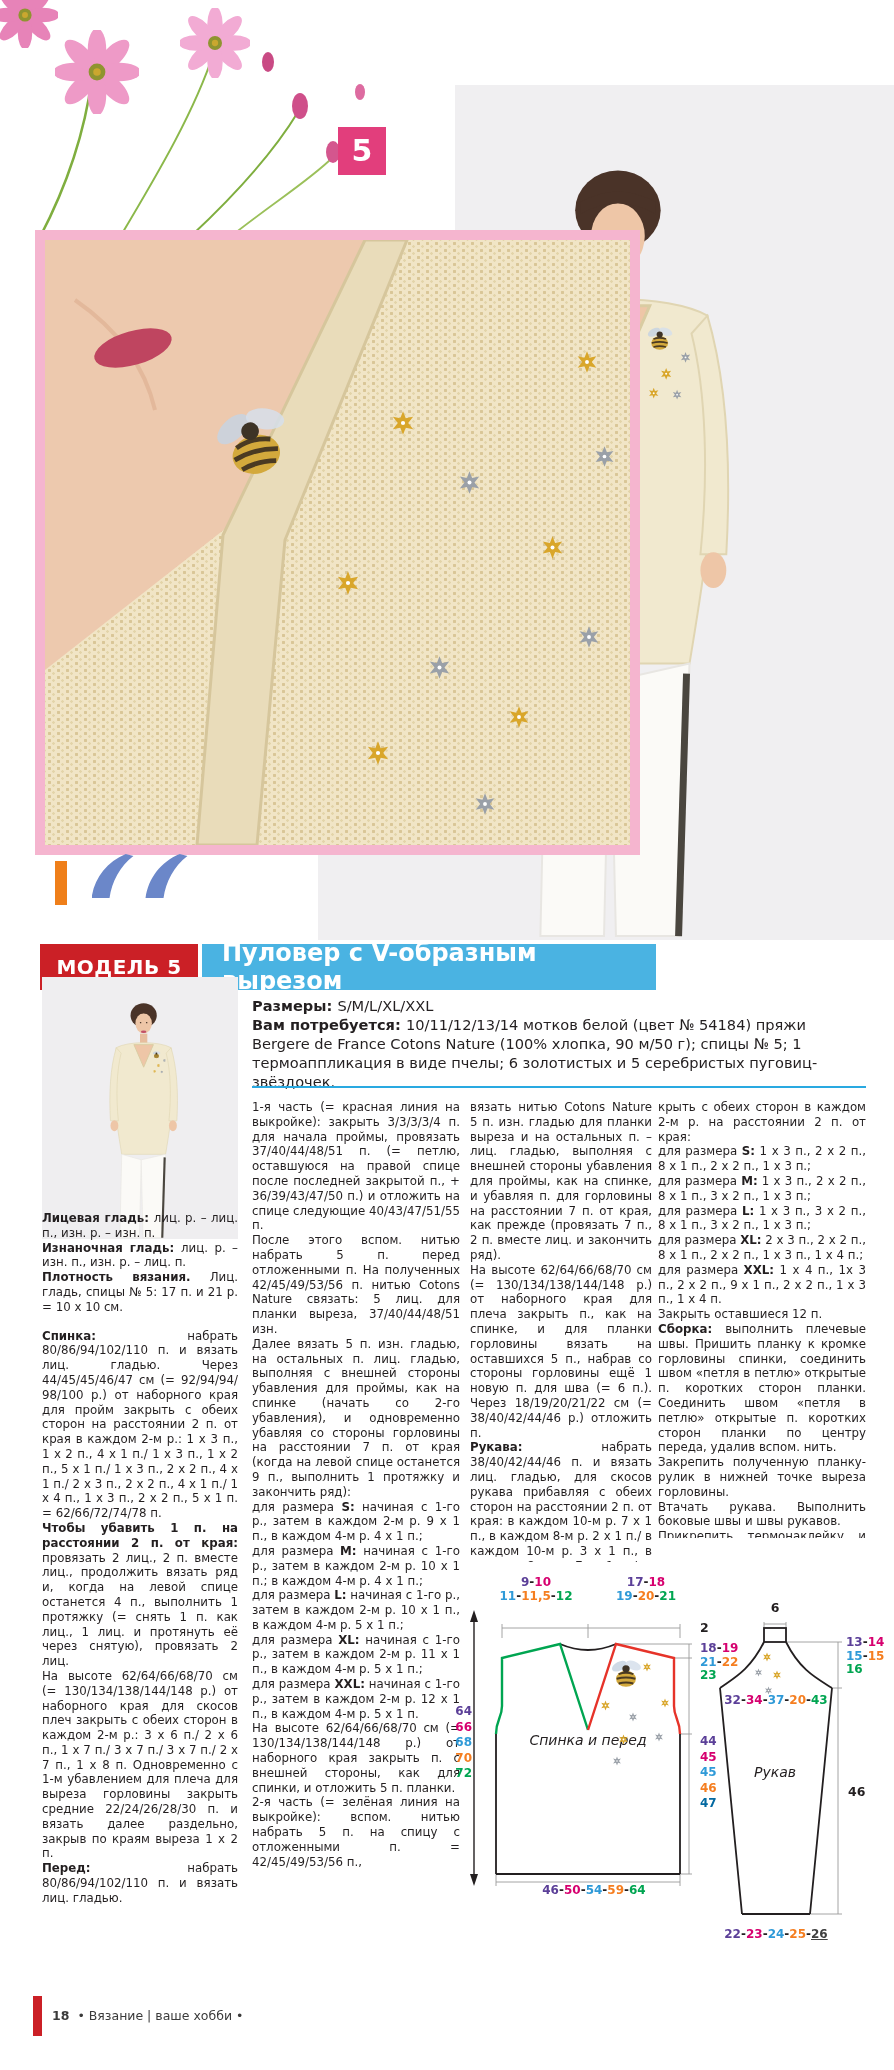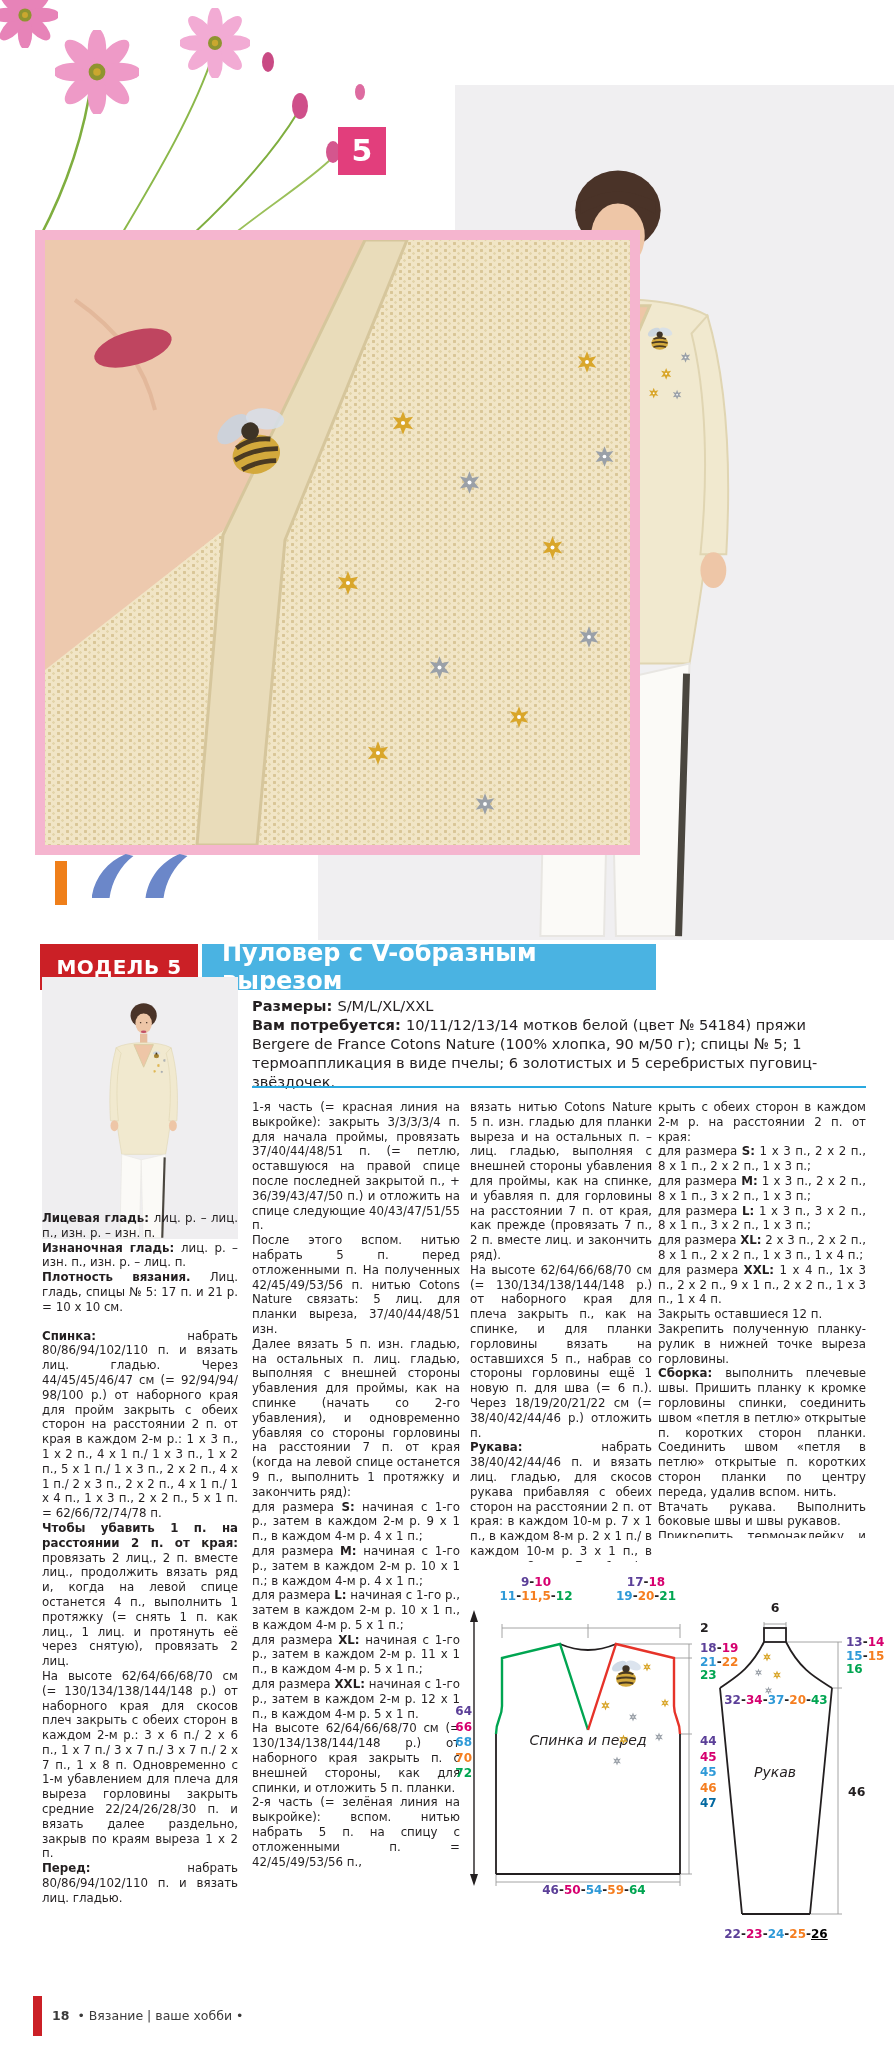--- a/index.html
+++ b/index.html
@@ -216,22 +216,22 @@
       <p><b>Рукава: </b><span>набрать 38/40/42/44/46 п. и вязать лиц. гладью, для скосов рукава прибавляя с обеих сторон на расстоянии 2 п. от края: в каждом 10-м р. 7 х 1 п., в каждом 8-м р. 2 х 1 п./ в каждом 10-м р. 3 х 1 п., в каждом 8-м р. 7 х 1 п./ в каждом 8-м р. 11 х 1 п./ в каждом 8-м р. 5 х 1 п., в каждом 6-м р. 8 х 1 п./ в каждом 8-м р. 2 х 1 п., в каждом 6-м р. 12 х 1 п. = 56/60/64/70/74 п.</span></p>
     </div>
   <div class="abs col c4">
       <p><span>крыть с обеих сторон в каждом 2-м р. на расстоянии 2 п. от края:</span></p>
       <p><span>для размера </span><b>S:</b><span> 1 х 3 п., 2 х 2 п., 8 х 1 п., 2 х 2 п., 1 х 3 п.;</span></p>
       <p><span>для размера </span><b>M:</b><span> 1 х 3 п., 2 х 2 п., 8 х 1 п., 3 х 2 п., 1 х 3 п.;</span></p>
       <p><span>для размера </span><b>L:</b><span> 1 х 3 п., 3 х 2 п., 8 х 1 п., 3 х 2 п., 1 х 3 п.;</span></p>
       <p><span>для размера </span><b>XL:</b><span> 2 х 3 п., 2 х 2 п., 8 х 1 п., 2 х 2 п., 1 х 3 п., 1 х 4 п.;</span></p>
       <p><span>для размера </span><b>XXL:</b><span> 1 х 4 п., 1х 3 п., 2 х 2 п., 9 х 1 п., 2 х 2 п., 1 х 3 п., 1 х 4 п.</span></p>
       <p><span>Закрыть оставшиеся 12 п.</span></p>
+      <p><b>Сборка: </b><span>выполнить плечевые швы. Пришить планку к кромке горловины спинки, соединить швом «петля в петлю» открытые п. коротких сторон планки. Соединить швом «петля в петлю» открытые п. коротких сторон планки по центру переда, удалив вспом. нить.</span></p>
       <p><span>Закрепить полученную планку-рулик в нижней точке выреза горловины.</span></p>
-      <p><b>Сборка: </b><span>выполнить плечевые швы. Пришить планку к кромке горловины спинки, соединить швом «петля в петлю» открытые п. коротких сторон планки. Соединить швом «петля в петлю» открытые п. коротких сторон планки по центру переда, удалив вспом. нить.</span></p>
       <p><span>Втачать рукава. Выполнить боковые швы и швы рукавов.</span></p>
       <p><span>Прикрепить термонаклейку и пришить пуговицы-звёздочки.</span></p>
     </div>
 
   <div class="abs diagram-area">
 
     <div class="szlabel center" style="left:30px;top:0;width:116px;">
         <div><span style="color: rgb(91, 63, 152);">9</span><span class="sep">-</span><span style="color: rgb(214, 0, 111);">10</span></div>
         <div><span style="color: rgb(47, 154, 216);">11</span><span class="sep">-</span><span style="color: rgb(245, 126, 32);">11,5</span><span class="sep">-</span><span style="color: rgb(0, 165, 81);">12</span></div>
       </div>
@@ -304,21 +304,21 @@
     <div class="szlabel" style="left:398px;top:60px;">
         <div><span style="color: rgb(91, 63, 152);">13</span><span class="sep">-</span><span style="color: rgb(214, 0, 111);">14</span></div>
         <div><span style="color: rgb(47, 154, 216);">15</span><span class="sep">-</span><span style="color: rgb(245, 126, 32);">15</span></div>
         <div><span style="color: rgb(0, 165, 81);">16</span></div>
       </div>
     <div class="szlabel center" style="left:264px;top:118px;width:128px;">
         <div><span style="color: rgb(91, 63, 152);">32</span><span class="sep">-</span><span style="color: rgb(214, 0, 111);">34</span><span class="sep">-</span><span style="color: rgb(47, 154, 216); margin-top: 12px;">37</span><span class="sep">-</span><span style="color: rgb(245, 126, 32);">20</span><span class="sep">-</span><span style="color: rgb(0, 165, 81);">43</span></div>
       </div>
     <div class="blacknum" style="left:400px;top:208px;">46</div>
     <div class="szlabel center" style="left:258px;top:352px;width:140px;">
-        <div><span style="color: rgb(91, 63, 152);">22</span><span class="sep">-</span><span style="color: rgb(214, 0, 111);">23</span><span class="sep">-</span><span style="color: rgb(47, 154, 216);">24</span><span class="sep">-</span><span style="color: rgb(245, 126, 32);">25</span><span class="sep">-</span><span style="color: #000000; text-decoration: underline;">26</span></div>
+        <div><span style="color: rgb(91, 63, 152);">22</span><span class="sep">-</span><span style="color: rgb(214, 0, 111);">23</span><span class="sep">-</span><span style="color: rgb(47, 154, 216);">24</span><span class="sep">-</span><span style="color: rgb(245, 126, 32);">25</span><span class="sep">-</span><span style="color: #404040; text-decoration: underline;">26</span></div>
       </div>
     <div class="schematic-label" style="left:282px;top:188px;width:90px;">Рукав</div>
 
     <svg class="abs" style="left:262px;top:46px;" width="135" height="302" viewBox="0 0 135 302">
       <g stroke="#9a9a9a" stroke-width="0.9" fill="none">
         <path d="M54 2 H76 M54 -0 V8 M76 0 V8"></path>
         <path d="M76 20 H132 M122 66 H132 M100 292 H132"></path>
         <path d="M128 20 V292"></path>
       </g>
       <g stroke="#231f20" stroke-width="1.8" fill="none">

